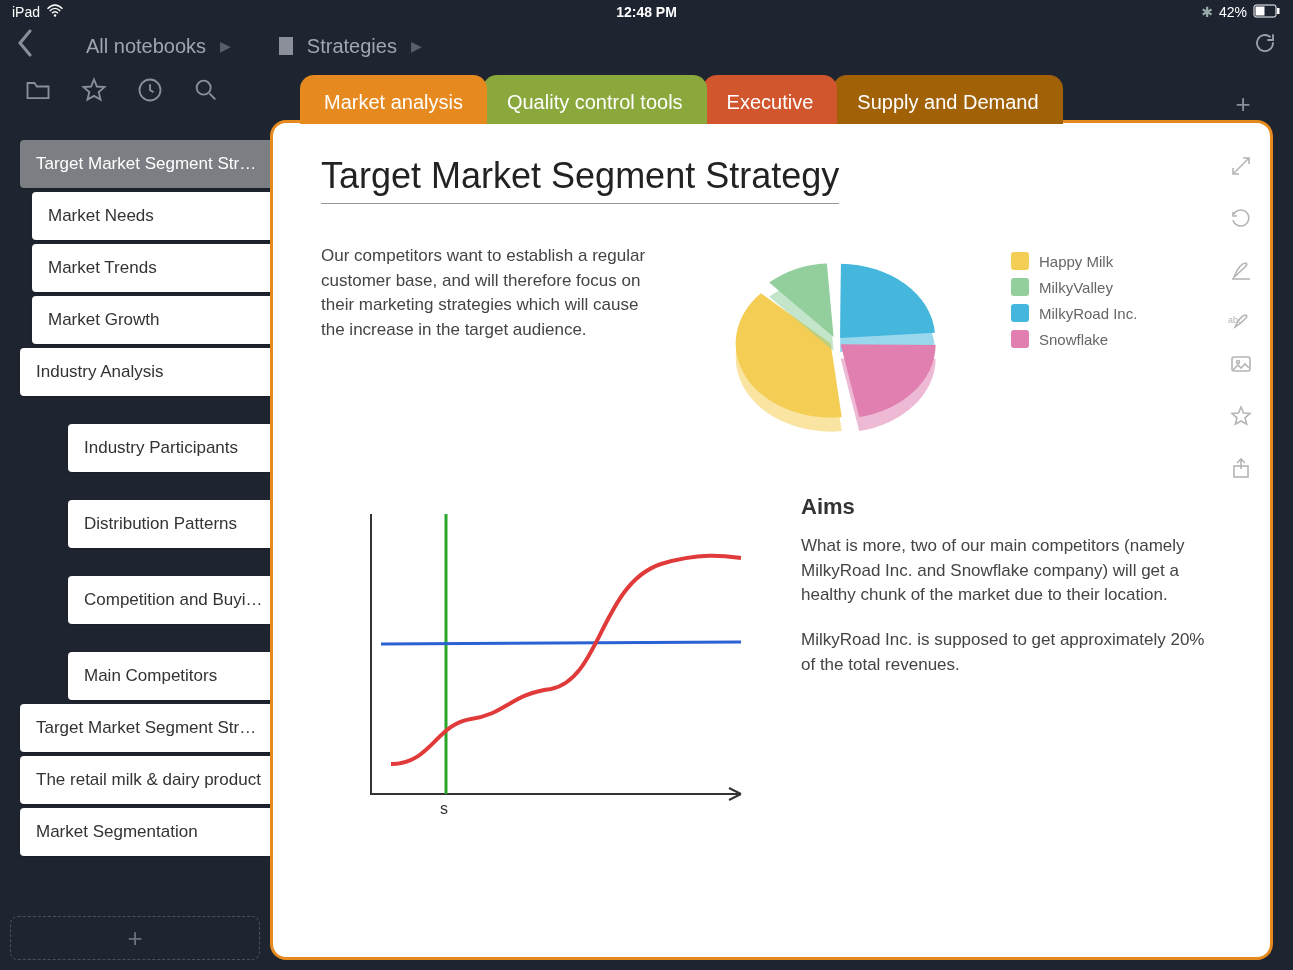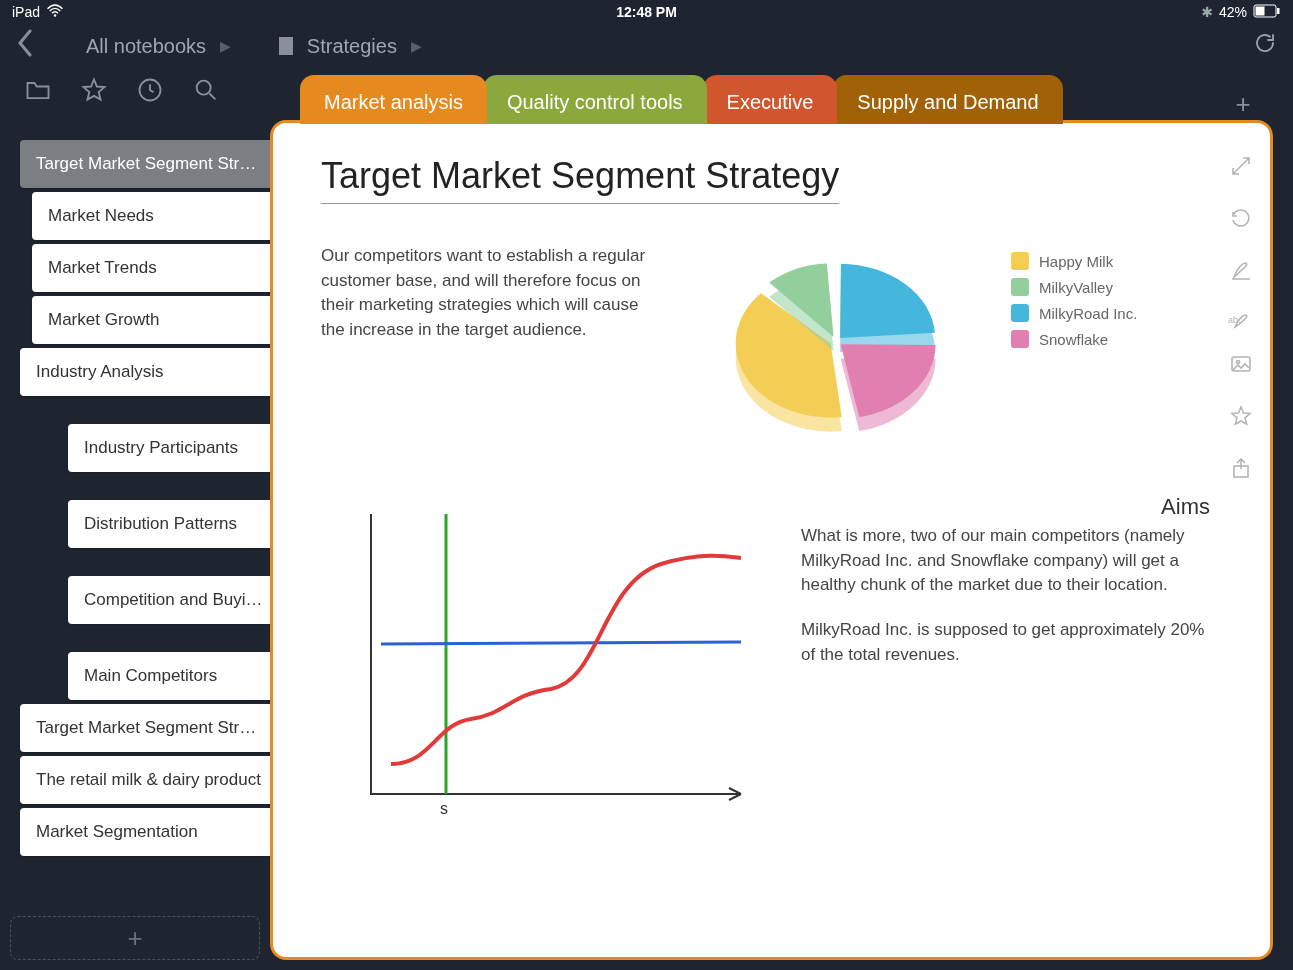--- a/index.html
+++ b/index.html
@@ -106,21 +106,21 @@
 .pie-wrap { display:flex; align-items:flex-start; gap: 20px; }
 .pie { width: 300px; height: 220px; position: relative; }
 .legend { font-size: 15px; color: #666; }
 .legend-item { display:flex; align-items:flex-end; gap:10px; margin: 8px 0;}
 .legend-sw { width:18px; height:18px; border-radius:3px; }
 
 
 .lower { display:flex; gap: 40px; margin-top: 30px;}
 .sketch { width: 440px; height: 330px; }
 .aims { flex:1; }
-.aims h3 { font-size: 22px; font-weight: 400; margin-bottom: 4px; text-align: right;}
+.aims h3 { font-size: 22px; font-weight: 700; margin-bottom: 14px;}
 .aims p { font-size: 17px; color: #444; line-height: 1.45; margin-bottom: 20px;}
 
 
 .right-tools {
   position: absolute; right: 16px; top: 30px;
   display: flex; flex-direction: column; gap: 26px; align-items: center;
 }
 .right-tools .ricon { width: 26px; height: 26px; color: #b5b5b5; display:flex; align-items:center; justify-content:center;}
 .right-tools svg { width:24px; height:24px; fill:none; stroke:#b5b5b5; stroke-width:1.6;}
 .ric-label { font-size:9px; color:#b5b5b5; margin-top:-20px;}

